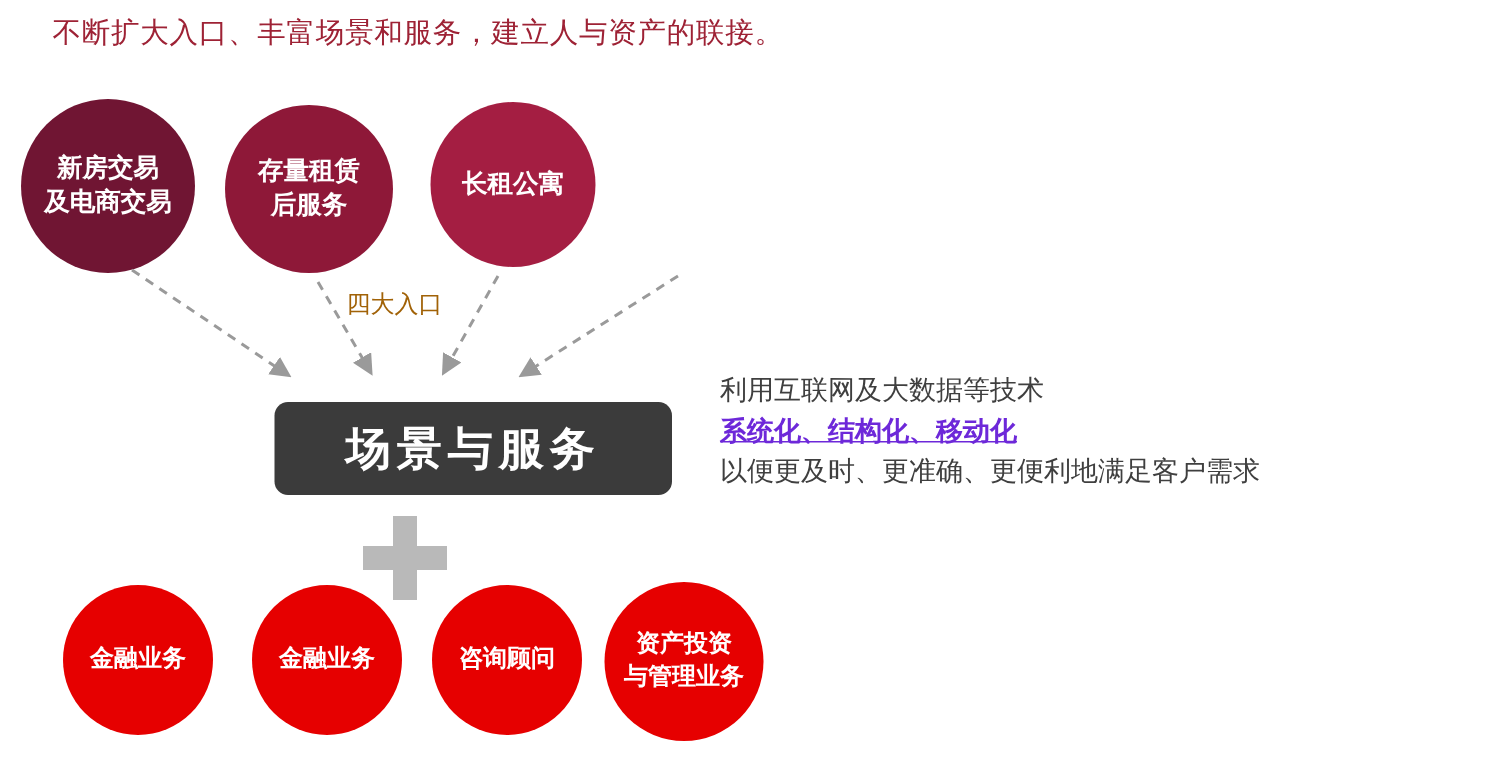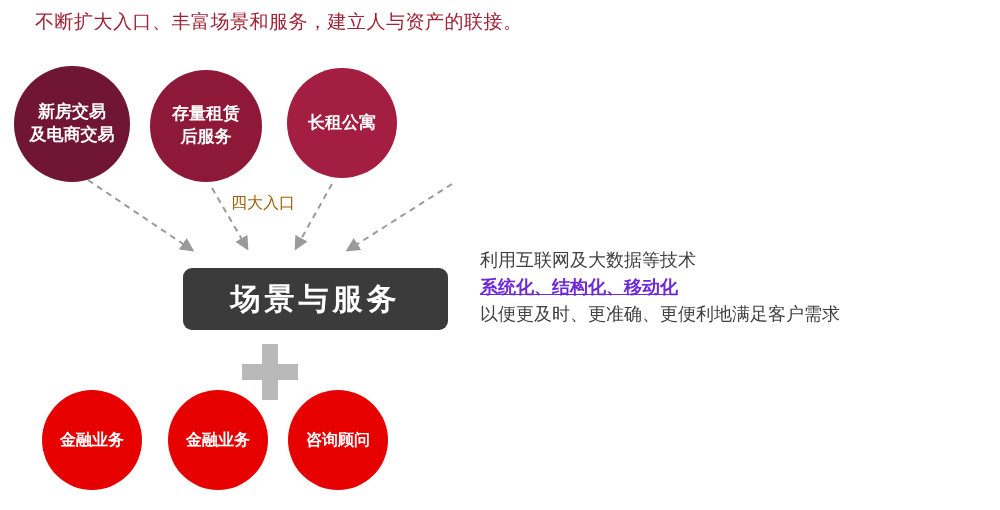--- a/index.html
+++ b/index.html
@@ -153,20 +153,24 @@
 
   <div class="circle bottom-c b1">
     <span>金融业务</span>
   </div>
   <div class="circle bottom-c b2">
     <span>金融业务</span>
   </div>
   <div class="circle bottom-c b3">
     <span>咨询顾问</span>
   </div>
+  <div class="circle bottom-c b4">
+    <span>资产投资
+与管理业务</span>
+  </div>
 
   <div class="right-text">
     <span class="line">利用互联网及大数据等技术</span>
     <span class="line red">系统化、结构化、移动化</span>
     <span class="line">以便更及时、更准确、更便利地满足客户需求</span>
   </div>
 
 </div>
 
 </body></html>

